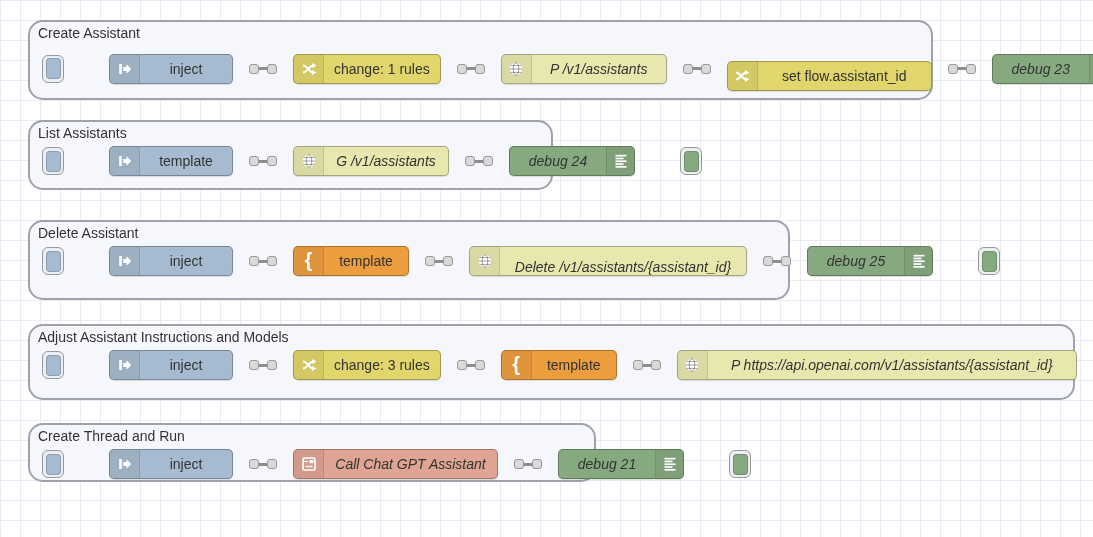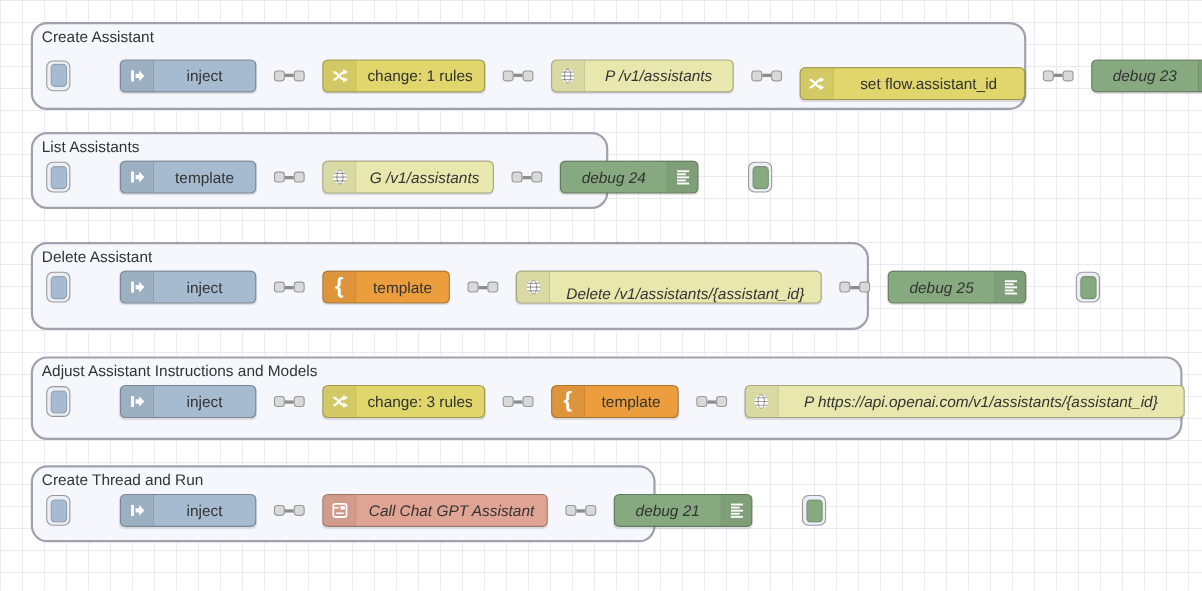--- a/index.html
+++ b/index.html
@@ -362,21 +362,21 @@
             </svg>
         </div>
       </div>
       <div class="gap3"></div>
       <div class="btn-track">
           <div class="btn" style="background-color: rgb(135, 169, 128);"></div>
         </div>
     </div>
   </div>
 
-  <div class="group" style="left:28px;top:423px;width:568px;height:70px;">
+  <div class="group" style="left:28px;top:423px;width:568px;height:59px;">
     <div class="group-title">Create Thread and Run</div>
     <div class="row">
       <div class="btn-track">
           <div class="btn" style="background-color: rgb(166, 187, 207);"></div>
         </div>
       <div class="gap3"></div>
       <div class="node" style="min-width: 124px; background-color: rgb(166, 187, 207);">
         <div class="nicon nicon-left">
           <svg viewBox="0 0 16 16" width="16" height="16">
               <rect x="2.2" y="3" width="2.6" height="10" fill="#fff"></rect>

